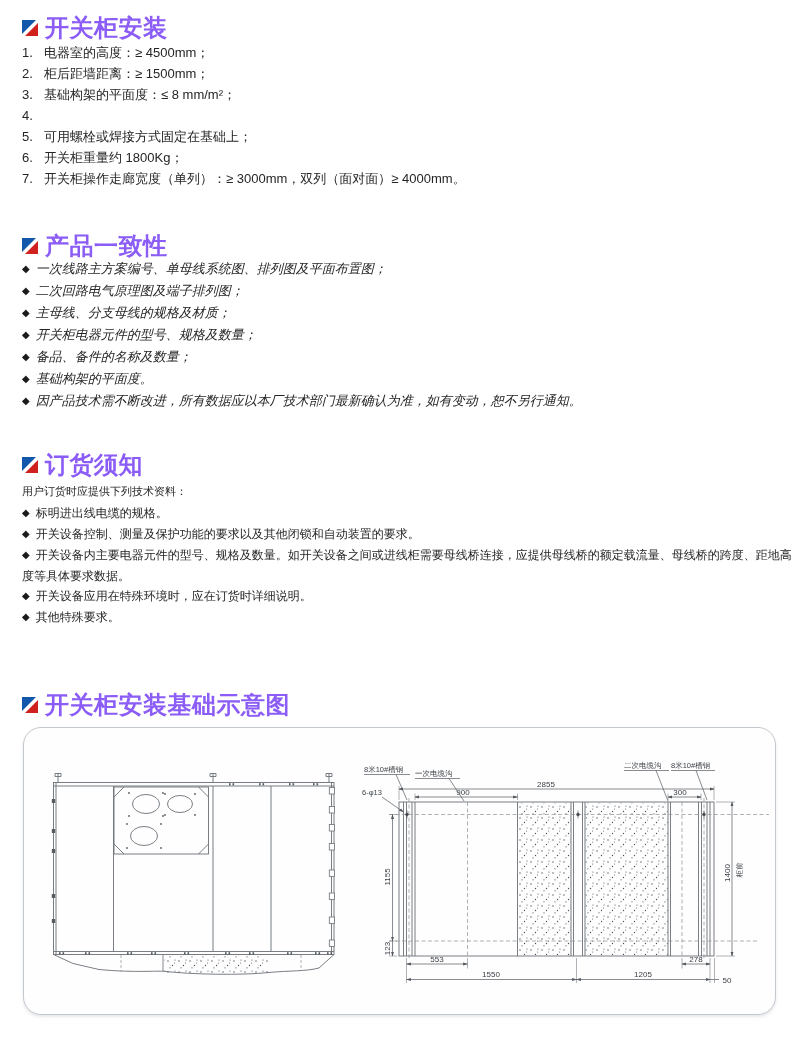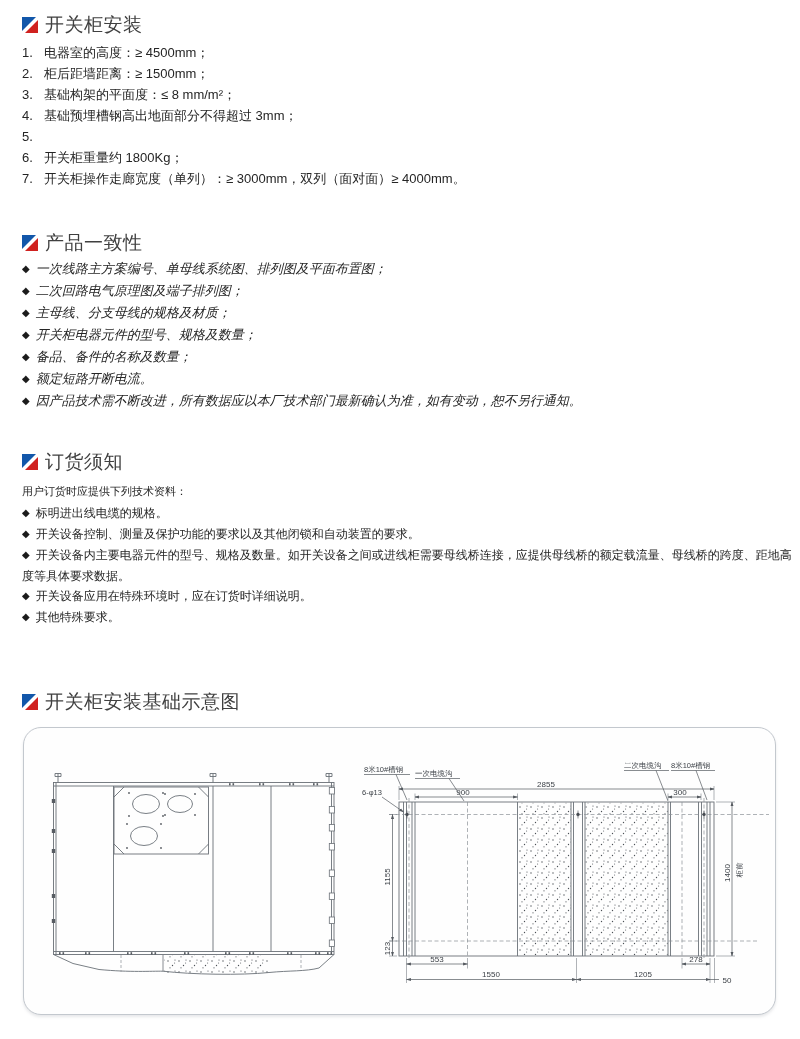--- a/index.html
+++ b/index.html
@@ -5,21 +5,21 @@
   * { margin:0; padding:0; box-sizing:border-box; }
   html,body { background:#ffffff; }
   body {
     width:800px; height:1039px; position:relative; overflow:hidden;
     font-family:"Liberation Sans","DejaVu Sans",sans-serif;
     color:#252525;
   }
   .section { position:absolute; left:0; width:800px; }
   .sec-header { display:flex; align-items:center; gap:7px; padding-left:22px; }
   .sec-header .mark { width:16px; height:16px; flex:0 0 16px; }
-  .sec-header h2 { font-size:19px; font-weight:400; color:#404040; letter-spacing:0.5px; }
+  .sec-header h2 { font-size:24px; font-weight:700; color:#8b5cf6; letter-spacing:0.5px; }
 
   
   .numlist { position:absolute; left:22px; }
   .numlist .row { display:flex; line-height:21px; font-size:13px; }
   .numlist .num { width:22px; flex:0 0 22px; }
 
   
   .dialist { position:absolute; left:22px; }
   .dialist .row { line-height:21px; font-size:13px;font-style:italic; }
   .bullet { font-size:10px; margin-right:6px; position:relative; top:-1px; color:#1b1b1b; }
@@ -60,24 +60,24 @@
   <div class="row">
       <span class="num">2.</span>
       <span>柜后距墙距离：≥ 1500mm；</span>
     </div>
   <div class="row">
       <span class="num">3.</span>
       <span>基础构架的平面度：≤ 8 mm/m²；</span>
     </div>
   <div class="row">
       <span class="num">4.</span>
-      <span>基础预埋槽钢高出地面部分不得超过 3mm；</span>
     </div>
   <div class="row">
       <span class="num">5.</span>
+      <span>可用螺栓或焊接方式固定在基础上；</span>
     </div>
   <div class="row">
       <span class="num">6.</span>
       <span>开关柜重量约 1800Kg；</span>
     </div>
   <div class="row">
       <span class="num">7.</span>
       <span>开关柜操作走廊宽度（单列）：≥ 3000mm，双列（面对面）≥ 4000mm。</span>
     </div>
 </div>
@@ -90,21 +90,21 @@
     </svg>
     <h2>产品一致性</h2>
   </div>
 </div>
 <div class="dialist" style="top:258px;">
   <div class="row"><span class="bullet">◆</span><span>一次线路主方案编号、单母线系统图、排列图及平面布置图；</span></div>
   <div class="row"><span class="bullet">◆</span><span>二次回路电气原理图及端子排列图；</span></div>
   <div class="row"><span class="bullet">◆</span><span>主母线、分支母线的规格及材质；</span></div>
   <div class="row"><span class="bullet">◆</span><span>开关柜电器元件的型号、规格及数量；</span></div>
   <div class="row"><span class="bullet">◆</span><span>备品、备件的名称及数量；</span></div>
-  <div class="row"><span class="bullet">◆</span><span>额定短路开断电流。</span></div>
+  <div class="row"><span class="bullet">◆</span><span>基础构架的平面度。</span></div>
   <div class="row"><span class="bullet">◆</span><span>因产品技术需不断改进，所有数据应以本厂技术部门最新确认为准，如有变动，恕不另行通知。</span></div>
 </div>
 
 <div class="section" style="top:449px;">
   <div class="sec-header">
     <svg class="mark" viewBox="0 0 16 16">
       <polygon points="0,0 14,0 0,14" fill="#1257aa"></polygon>
         <polygon points="16,3 16,16 3,16" fill="#d0211f"></polygon>
     </svg>
     <h2>订货须知</h2>

